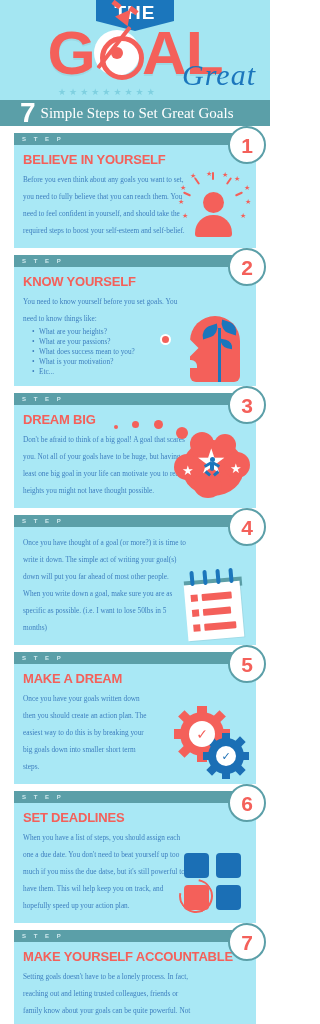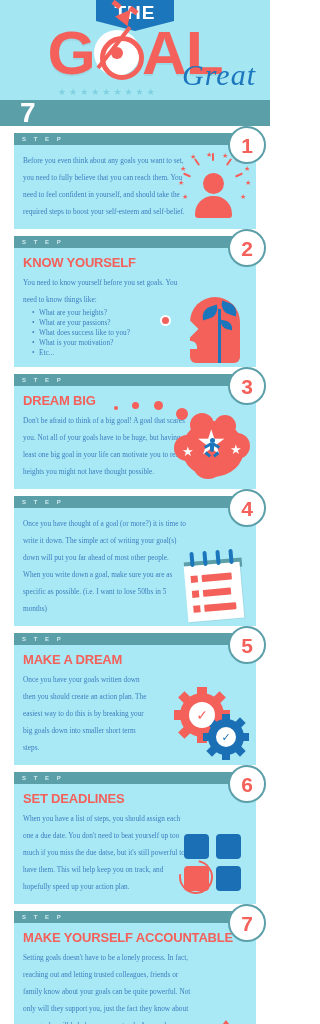--- a/index.html
+++ b/index.html
@@ -435,32 +435,34 @@
       <i>★</i>
       <i>★</i>
       <i>★</i>
       <i>★</i>
       <i>★</i>
     </div>
   </div>
 
   <div class="subtitle-bar">
     <span class="subtitle-seven">7</span>
+    <span class="subtitle-text">Simple Steps to Set Great Goals</span>
   </div>
 
   <div class="steps">
 
     <div class="step">
       <div class="step-head">
         <span>S T E P</span>
       </div>
       <div class="badge">
         <span>1</span>
       </div>
       <div class="step-body">
+        <div class="step-title">BELIEVE IN YOURSELF</div>
         <div class="step-text">Before you even think about any goals you want to set, you need to fully believe that you can reach them. You need to feel confident in yourself, and should take the required steps to boost your self-esteem and self-belief.</div>
         <div class="art a1">
           <div class="burst">
             <i style="left:38px;top:2px;"></i>
             <i style="left:22px;top:7px;transform:rotate(-35deg);"></i>
             <i style="left:54px;top:7px;transform:rotate(35deg);"></i>
             <i style="left:12px;top:20px;transform:rotate(-65deg);"></i>
             <i style="left:64px;top:20px;transform:rotate(65deg);"></i>
           </div>
           <span class="st" style="left:16px;top:2px;">★</span>
@@ -485,21 +487,21 @@
       </div>
       <div class="badge">
         <span>2</span>
       </div>
       <div class="step-body">
         <div class="step-title">KNOW YOURSELF</div>
         <div class="step-text">You need to know yourself before you set goals. You need to know things like:</div>
         <ul class="step-list">
           <li>What are your heights?</li>
           <li>What are your passions?</li>
-          <li>What does success like to you?</li>
+          <li>What does success mean to you?</li>
           <li>What is your motivation?</li>
           <li>Etc...</li>
         </ul>
         <div class="art a2">
           <div class="headsil"></div>
           <div class="nose"></div>
           <div class="chin"></div>
           <div class="stem"></div>
           <div class="leaf" style="left:27px;top:18px;transform:rotate(-18deg);"></div>
           <div class="leaf" style="left:46px;top:14px;transform:scaleX(-1) rotate(-18deg);"></div>

